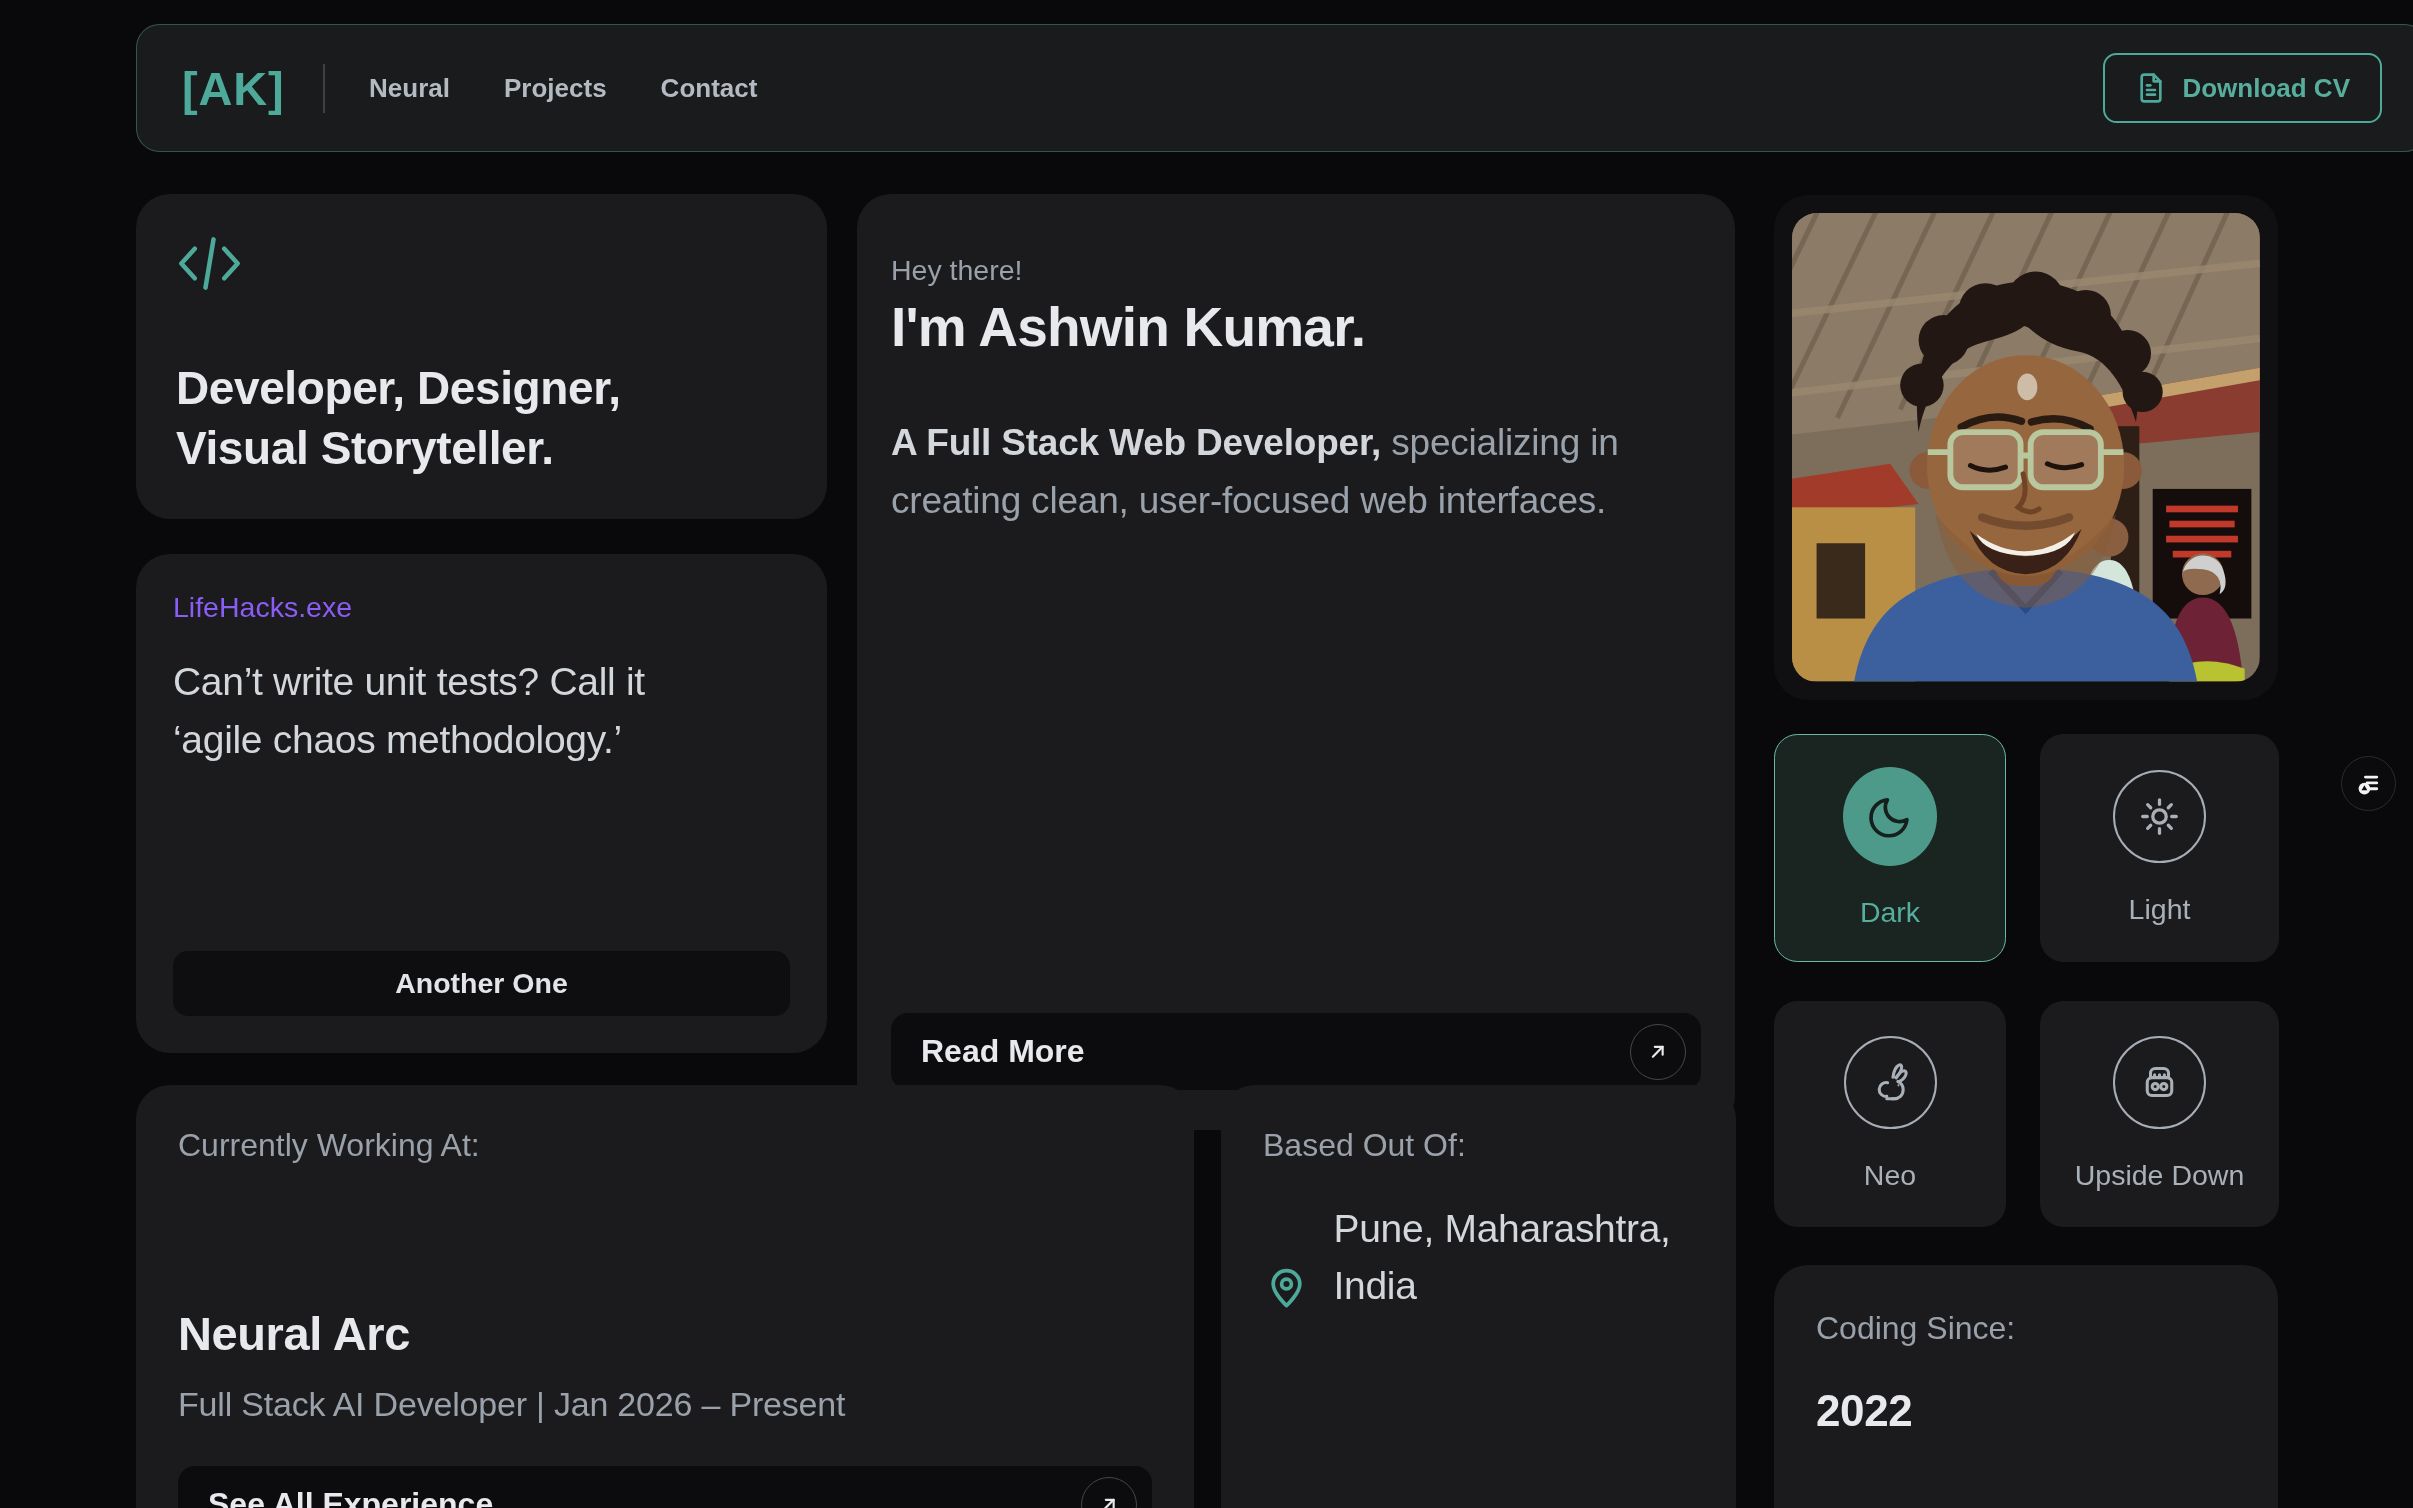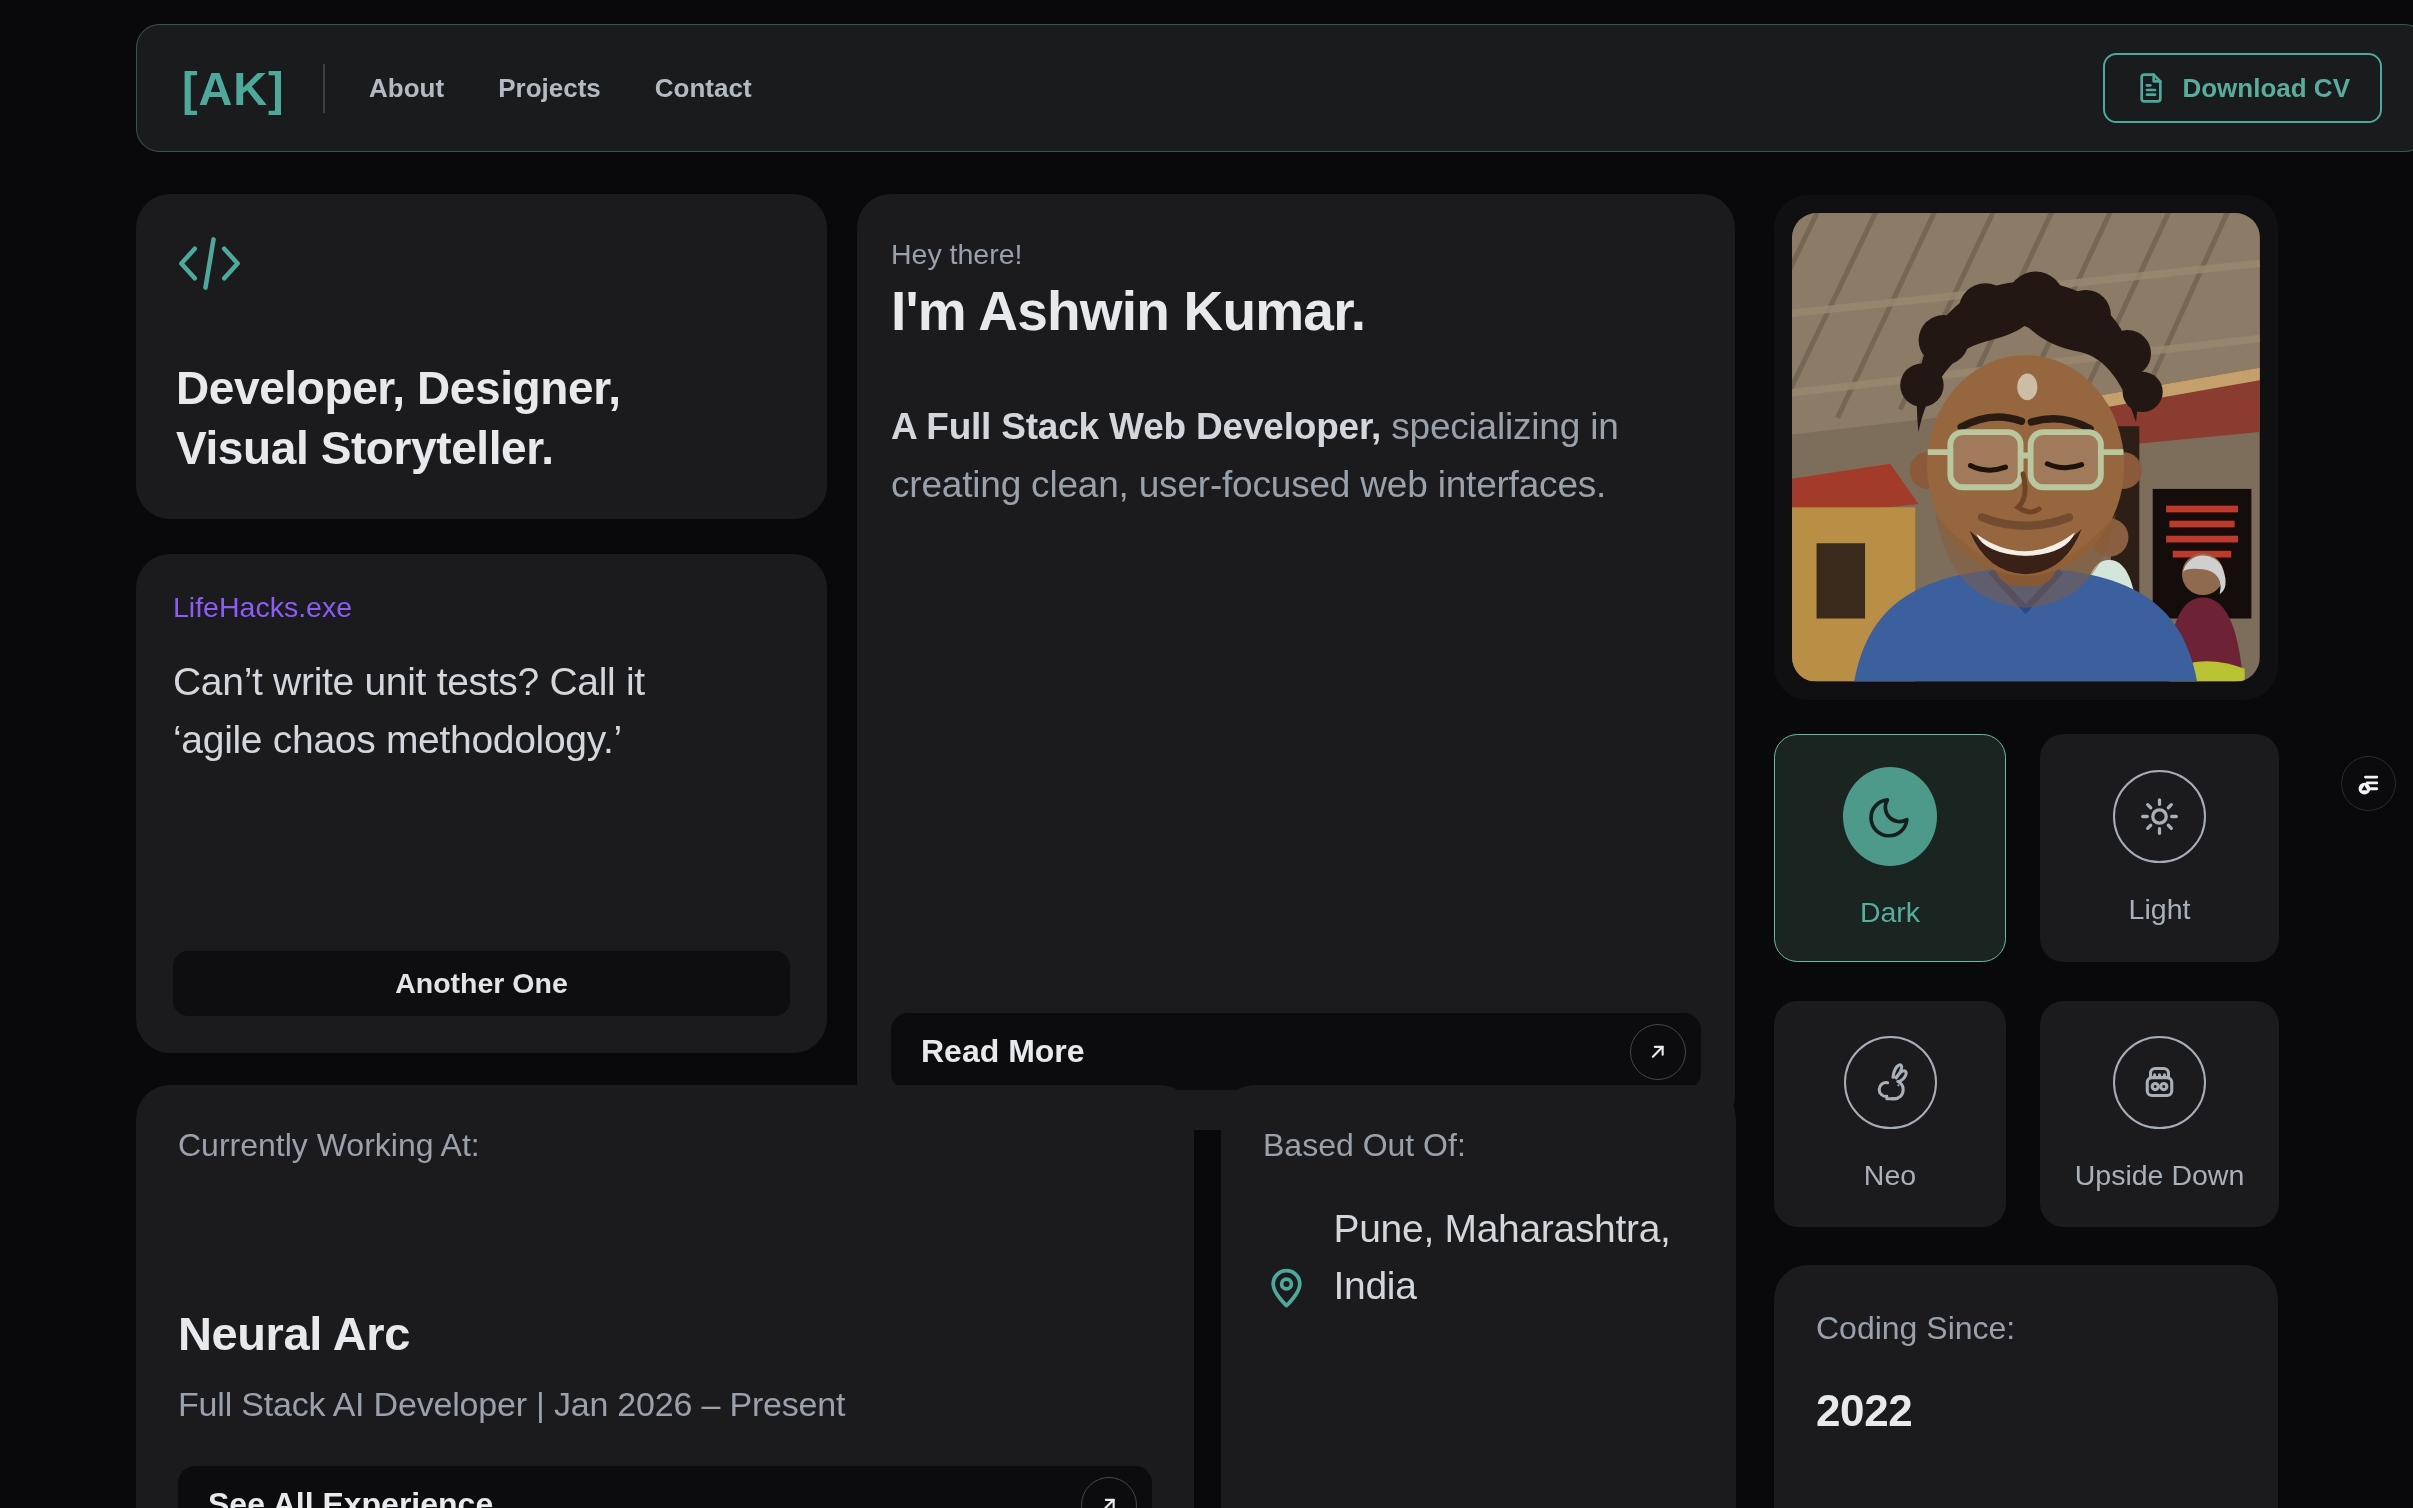--- a/index.html
+++ b/index.html
@@ -35,21 +35,21 @@
   .lifehacks-card{left:136px;top:554px;width:691px;height:499px;padding:37px;
     display:flex;flex-direction:column;}
   .lh-label{font-size:28.5px;color:#8b5cf6;margin-bottom:28.5px;}
   .lh-quote{font-size:39px;line-height:1.5;font-weight:500;color:#d3d7dc;
     white-space:pre-line;letter-spacing:-0.3px;}
   .lh-btn{margin-top:auto;height:65px;background:#0e0e10;border-radius:15px;
     display:flex;align-items:center;justify-content:center;
     font-size:28.5px;font-weight:600;color:#e2e4e8;cursor:pointer;}
 
   
-  .hero-card{left:857px;top:194px;width:878px;height:936px;padding:44px 34px 40px 34px;
+  .hero-card{left:857px;top:194px;width:878px;height:936px;padding:60px 34px 40px 34px;
     display:flex;flex-direction:column;}
   .hero-greeting{font-size:28.5px;color:#9aa1ab;margin-bottom:8.4px;}
   .hero-name{font-size:55px;font-weight:700;color:#e7e9ec;letter-spacing:-0.8px;margin-bottom:55px;}
   .hero-intro{font-size:37px;line-height:1.55;letter-spacing:-0.2px;max-width:813px;}
   .hero-intro .strong{color:#d3d7dc;font-weight:700;}
   .hero-intro .rest{color:#99a1ab;font-weight:400;}
   .pill-btn{
     margin-top:auto;height:77px;background:#0c0c0e;border-radius:17px;
     display:flex;align-items:center;justify-content:space-between;
     padding:0 15px 0 30px;cursor:pointer;
@@ -99,21 +99,21 @@
 </style>
 </head>
 <body>
 
 <div class="canvas">
 
   <header class="card navbar">
     <div class="logo">[AK]</div>
     <div class="nav-divider"></div>
     <nav class="nav-links">
-      <span class="nav-link">About</span>
+      <span class="nav-link">Neural</span>
       <span class="nav-link">Projects</span>
       <span class="nav-link">Contact</span>
     </nav>
     <button class="download-btn">
       <span style="display:flex;">
         <svg width="32" height="32" viewBox="0 0 24 24" fill="none" stroke="#4da99a" stroke-width="2" stroke-linecap="round" stroke-linejoin="round">
           <path d="M14 2H7a2 2 0 0 0-2 2v16a2 2 0 0 0 2 2h10a2 2 0 0 0 2-2V7z"></path>
           <path d="M14 2v5h5"></path>
           <line x1="9" y1="10" x2="11.5" y2="10"></line>
           <line x1="9" y1="13.5" x2="15" y2="13.5"></line>

